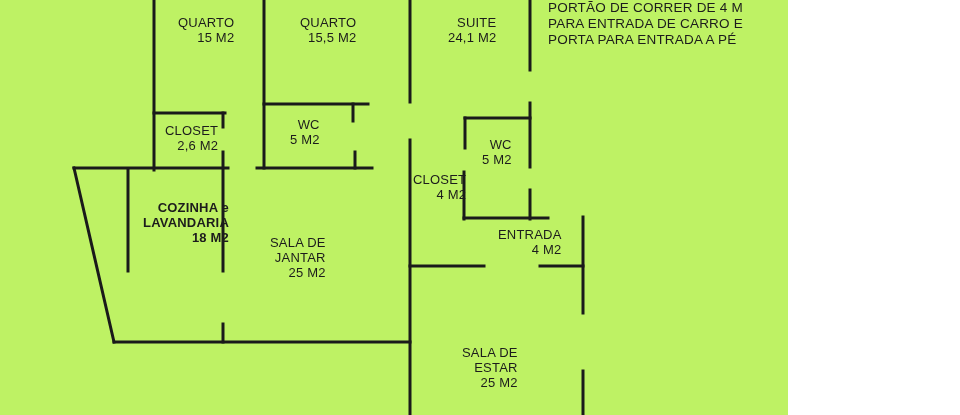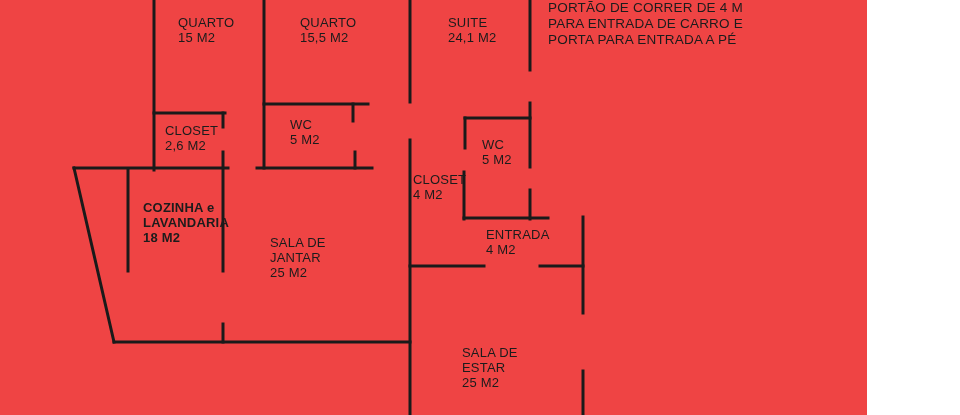--- a/index.html
+++ b/index.html
@@ -2,38 +2,39 @@
 <html><head>
 <meta charset="utf-8">
 <style>
   html, body {
     margin: 0;
     padding: 0;
     background: #ffffff;
   }
   .canvas {
     position: relative;
-    width: 867px;
+    width: 788px;
     height: 415px;
-    background: #ef4444;
+    background: #bef264;
     overflow: hidden;
     font-family: "Liberation Sans", sans-serif;
   }
   .walls-svg {
     position: absolute;
     left: 0;
     top: 0;
   }
   .room-label {
     position: absolute;
     font-size: 13px;
     line-height: 15px;
     color: #1c1c1c;
     white-space: pre-line;
     letter-spacing: 0.2px;
+    text-align: right;
   }
   .note-label {
     position: absolute;
     font-size: 13.5px;
     line-height: 16px;
     color: #1c1c1c;
     white-space: pre-line;
     letter-spacing: 0.2px;
   }
 </style>
@@ -104,21 +105,21 @@
 4 M2</div>
 
   <div class="room-label" style="left:143px; top:200px;font-weight:bold;">COZINHA e
 LAVANDARIA
 18 M2</div>
 
   <div class="room-label" style="left:270px; top:235px;">SALA DE
 JANTAR
 25 M2</div>
 
-  <div class="room-label" style="left:486px; top:227px;">ENTRADA
+  <div class="room-label" style="left:498px; top:227px;">ENTRADA
 4 M2</div>
 
   <div class="room-label" style="left:462px; top:345px;">SALA DE
 ESTAR
 25 M2</div>
 
 
 </div>
 
 </body></html>

